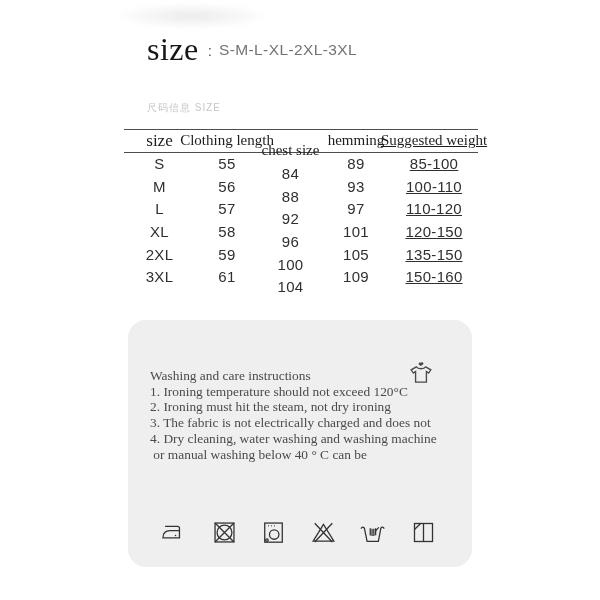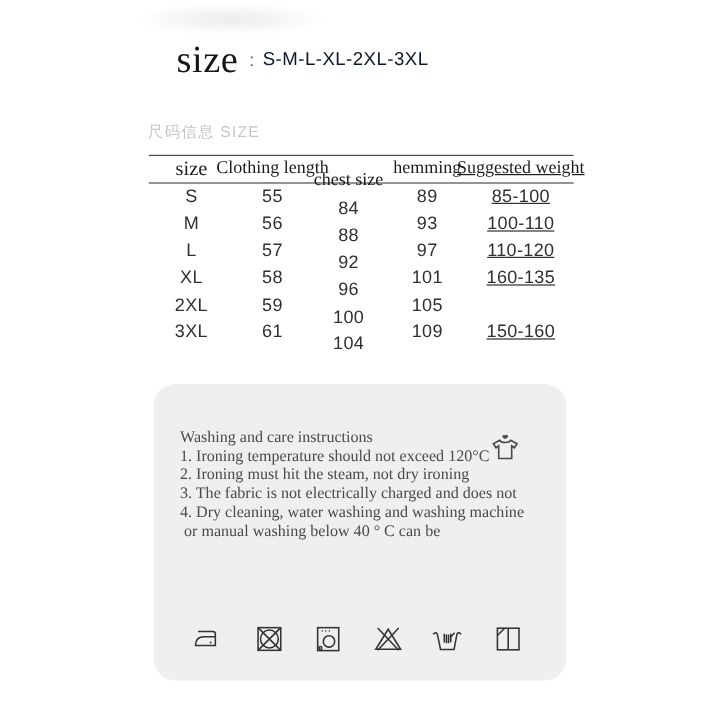--- a/index.html
+++ b/index.html
@@ -10,39 +10,39 @@
   
   .smudge{position:absolute;left:112px;top:3px;width:160px;height:26px;
     background:radial-gradient(ellipse at center, rgba(226,226,226,0.7) 0%, rgba(255,255,255,0) 70%);
     filter:blur(2px);}
 
   
   .title-row{position:absolute;left:147px;top:33px;display:flex;align-items:center;}
   .title-word{font-family:"Liberation Serif", serif;font-size:32px;line-height:32px;
     color:#161616;letter-spacing:.5px;}
   .title-sep{font-size:15px;color:#555;margin:2px 7px 0 9px;}
-  .title-sizes{font-size:15.5px;color:#0f172a;letter-spacing:.4px;margin-top:2px;}
+  .title-sizes{font-size:15.5px;color:#737373;letter-spacing:.4px;margin-top:2px;}
 
-  .subtitle{position:absolute;left:123px;top:101px;font-size:13px;color:#c6c6c6;
+  .subtitle{position:absolute;left:147px;top:101px;font-size:10px;color:#c6c6c6;
     letter-spacing:1px;}
 
   
   .size-table{position:absolute;left:124px;top:129px;width:354px;color:#2f2f2f;}
   .trow{display:flex;height:22.6px;align-items:center;font-size:15px;}
   .trow.head{height:21.5px;border-top:1.3px solid #4d4d4d;border-bottom:1.1px solid #4d4d4d;
     font-family:"Liberation Serif", serif;color:#1c1c1c;}
   .cell{display:flex;justify-content:center;align-items:center;white-space:nowrap;}
   .c0{width:71px;}.c1{width:64px;}.c2{width:63px;margin-top:20px;}.c3{width:68px;}.c4{width:88px;text-decoration:underline;}
   .trow.head .c0{font-size:17px;}
   .trow.body{letter-spacing:.3px;}
 
   
   .panel{position:absolute;left:128px;top:320px;width:344px;height:247px;
     background:#efefef;border-radius:18px;}
-  .care-text{position:absolute;left:150px;top:356px;width:270px;
+  .care-text{position:absolute;left:150px;top:368px;width:270px;
     font-family:"Liberation Serif", serif;font-size:13.4px;line-height:15.7px;color:#4a4a4a;}
   .care-line{white-space:pre;}
 
   
   .tshirt{position:absolute;left:406px;top:358px;}
   .icon-row{position:absolute;left:0;top:519px;width:600px;height:28px;}
   .care-icon{position:absolute;top:0;}
   .ci0{left:160px;}.ci1{left:211px;}.ci2{left:260px;}.ci3{left:310px;}
   .ci4{left:359px;}.ci5{left:410px;}
   svg{display:block;}
@@ -89,27 +89,28 @@
       <div class="cell c1">57</div>
       <div class="cell c2">92</div>
       <div class="cell c3">97</div>
       <div class="cell c4">110-120</div>
     </div>
     <div class="trow body">
       <div class="cell c0">XL</div>
       <div class="cell c1">58</div>
       <div class="cell c2">96</div>
       <div class="cell c3">101</div>
-      <div class="cell c4">160-135</div>
+      <div class="cell c4">120-150</div>
     </div>
     <div class="trow body">
       <div class="cell c0">2XL</div>
       <div class="cell c1">59</div>
       <div class="cell c2">100</div>
       <div class="cell c3">105</div>
+      <div class="cell c4">135-150</div>
     </div>
     <div class="trow body">
       <div class="cell c0">3XL</div>
       <div class="cell c1">61</div>
       <div class="cell c2">104</div>
       <div class="cell c3">109</div>
       <div class="cell c4">150-160</div>
     </div>
   </div>
 

